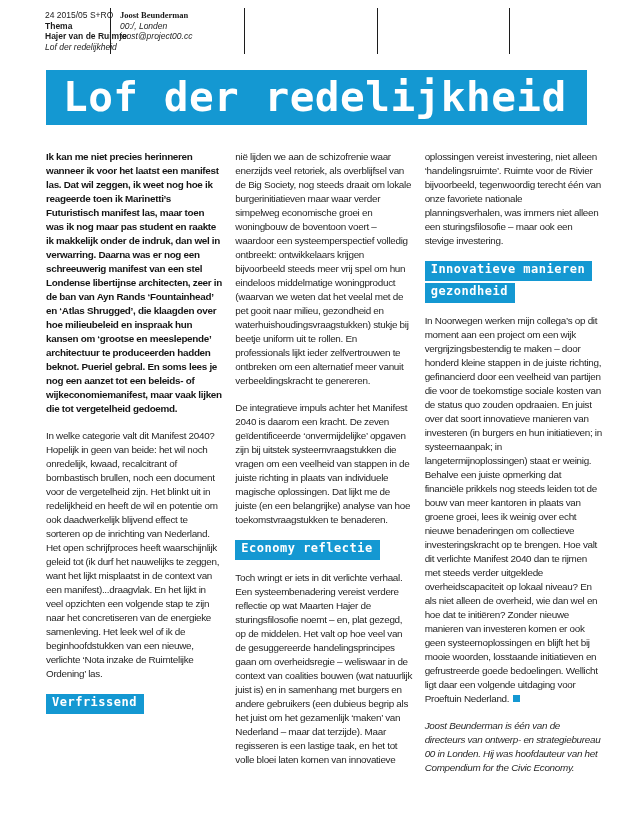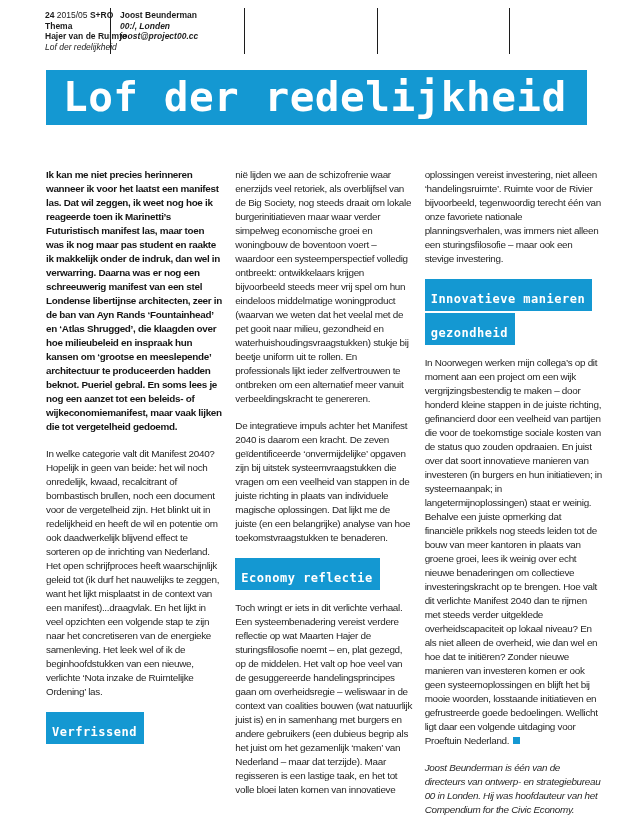--- a/index.html
+++ b/index.html
@@ -4,54 +4,54 @@
 <style>
   html,body { margin:0; padding:0; background:#ffffff; }
   .page {
     position:relative; width:630px; height:835px; background:#ffffff;
     font-family:"Liberation Sans", sans-serif; color:#262626; overflow:hidden;
   }
 
   
   .masthead { position:absolute; left:0; top:0; width:630px; height:60px; }
   .mast-left { position:absolute; left:45px; top:10px; font-size:8.5px; line-height:10.5px; color:#1b1b1b; }
-  .mast-row1 .b { font-weight:bold;text-align:right; }
+  .mast-row1 .b { font-weight:normal;text-align:right; }
   .mast-theme { font-weight:bold; }
   .mast-theme .it { font-weight:normal; font-style:italic; }
   .mast-author { position:absolute; left:120px; top:10px; font-size:8.5px; line-height:10.5px; color:#1b1b1b; }
-  .mast-author .name { font-weight:bold; }
-  .mast-author .it { font-style:italic;font-weight:bold; }
+  .mast-author .name { font-weight:bold;font-family:Liberation Serif, serif; }
+  .mast-author .it { font-style:italic; }
   .mast-rule { position:absolute; top:8px; width:1px; height:46px; background:#1c1c1c; }
   .rule1 { left:110px; } .rule2 { left:244px; } .rule3 { left:377px; } .rule4 { left:509px; }
 
   
   .title-banner {
     position:absolute; left:46px; top:70px; width:541px; height:55px;
     background:#1498d2;
   }
   .title-banner .title-text {
     display:block; padding-left:17px;
     font-family:"DejaVu Sans Mono", monospace; font-weight:bold;
     font-size:41px; line-height:55px; color:#ffffff; letter-spacing:0.5px;
     white-space:nowrap;
   }
 
   
-  .columns { position:absolute; left:46px; top:168px; width:556px; display:flex; gap:12px; }
+  .columns { position:absolute; left:46px; top:150px; width:556px; display:flex; gap:12px; }
   .col { width:178px; font-size:9.9px; line-height:14px; letter-spacing:-0.3px; color:#262626; text-align:left; }
   .col p { margin:0 0 13px 0; }
   .col p.intro { font-weight:bold; color:#161616; }
   .col p.last { margin-bottom:0; }
 
   .subhead { margin:4px 0 9px 0; }
   .subhead span {
     display:inline-block; background:#1498d2; color:#ffffff;
     font-family:"DejaVu Sans Mono", monospace; font-weight:bold;
     font-size:12px; line-height:12px; letter-spacing:0.5px;
-    padding:14px 7px 6px 6px; margin-bottom:2px;
+    padding:2px 7px 6px 6px; margin-bottom:2px;
   }
 
   .end-marker {
     display:inline-block; width:7px; height:7px; background:#1498d2;
     margin-left:4px; vertical-align:baseline;
   }
   .bio { font-style:italic; color:#2a2a2a; }
 </style>
 </head>
 <body>

